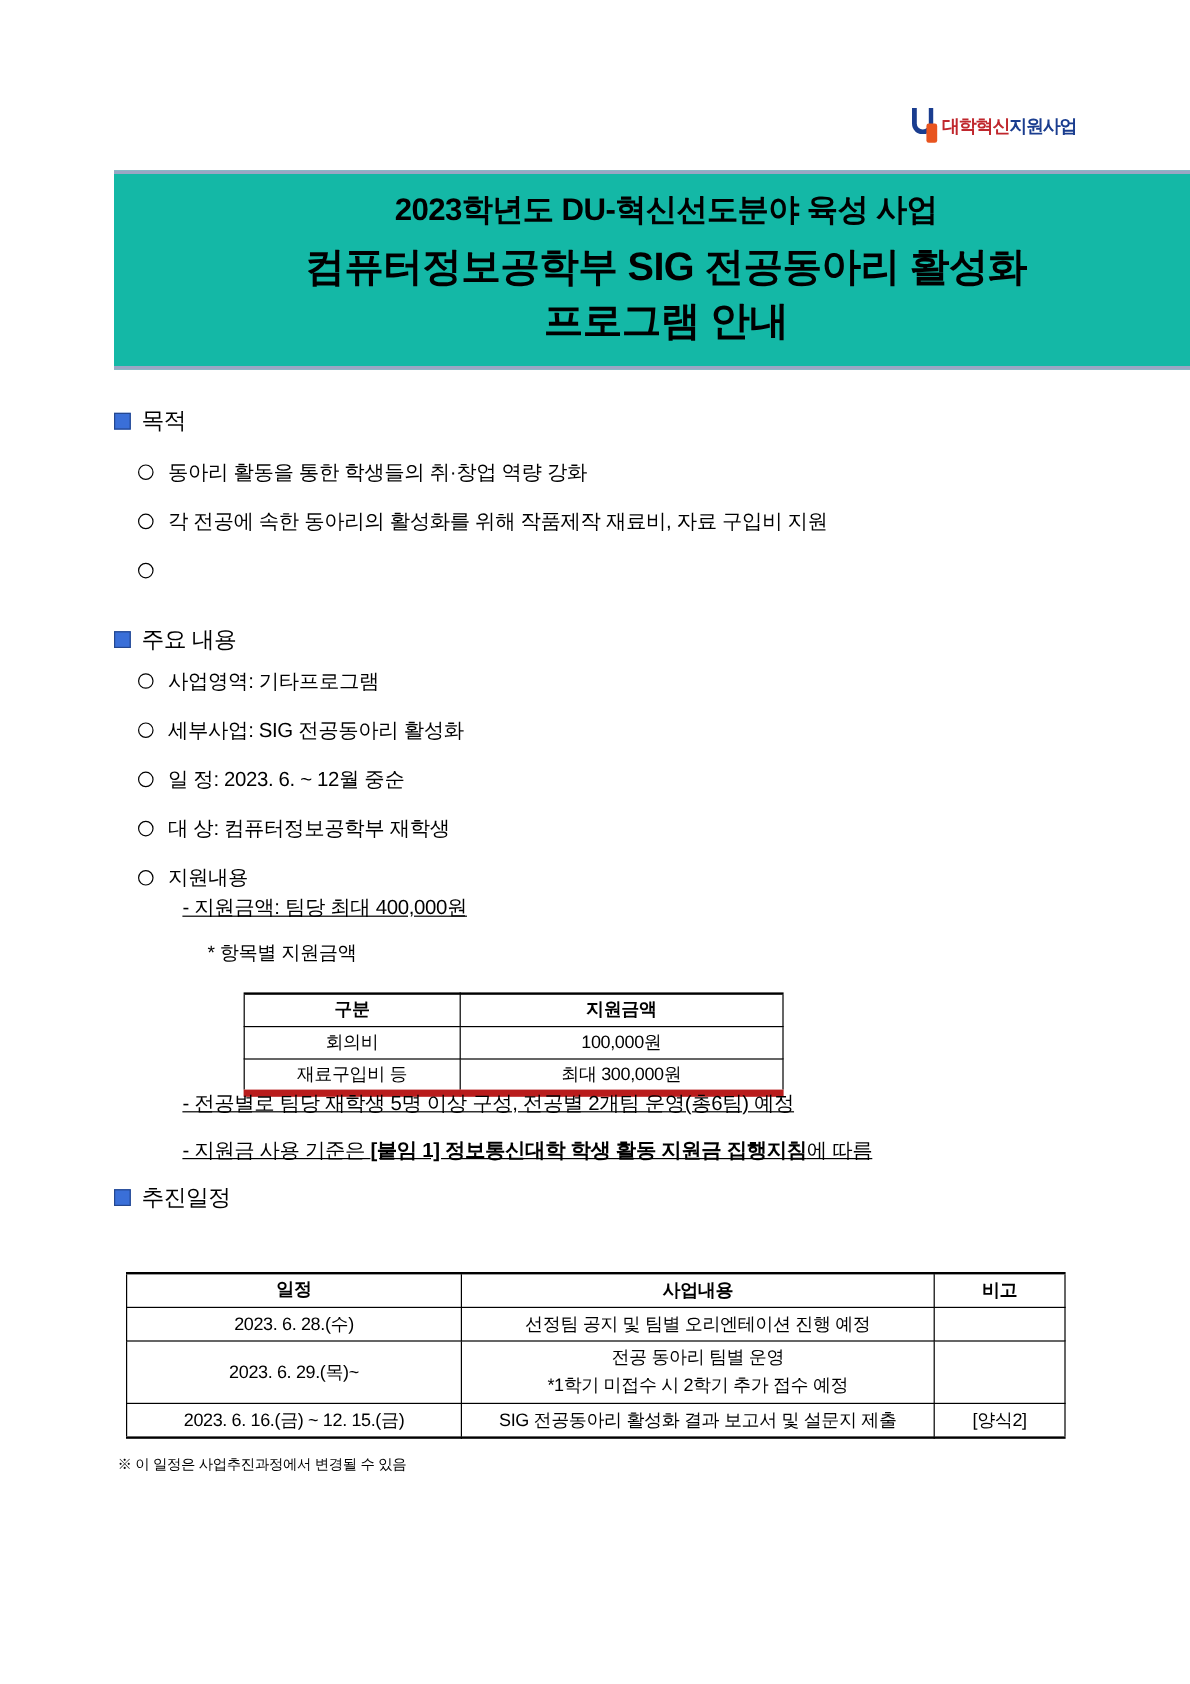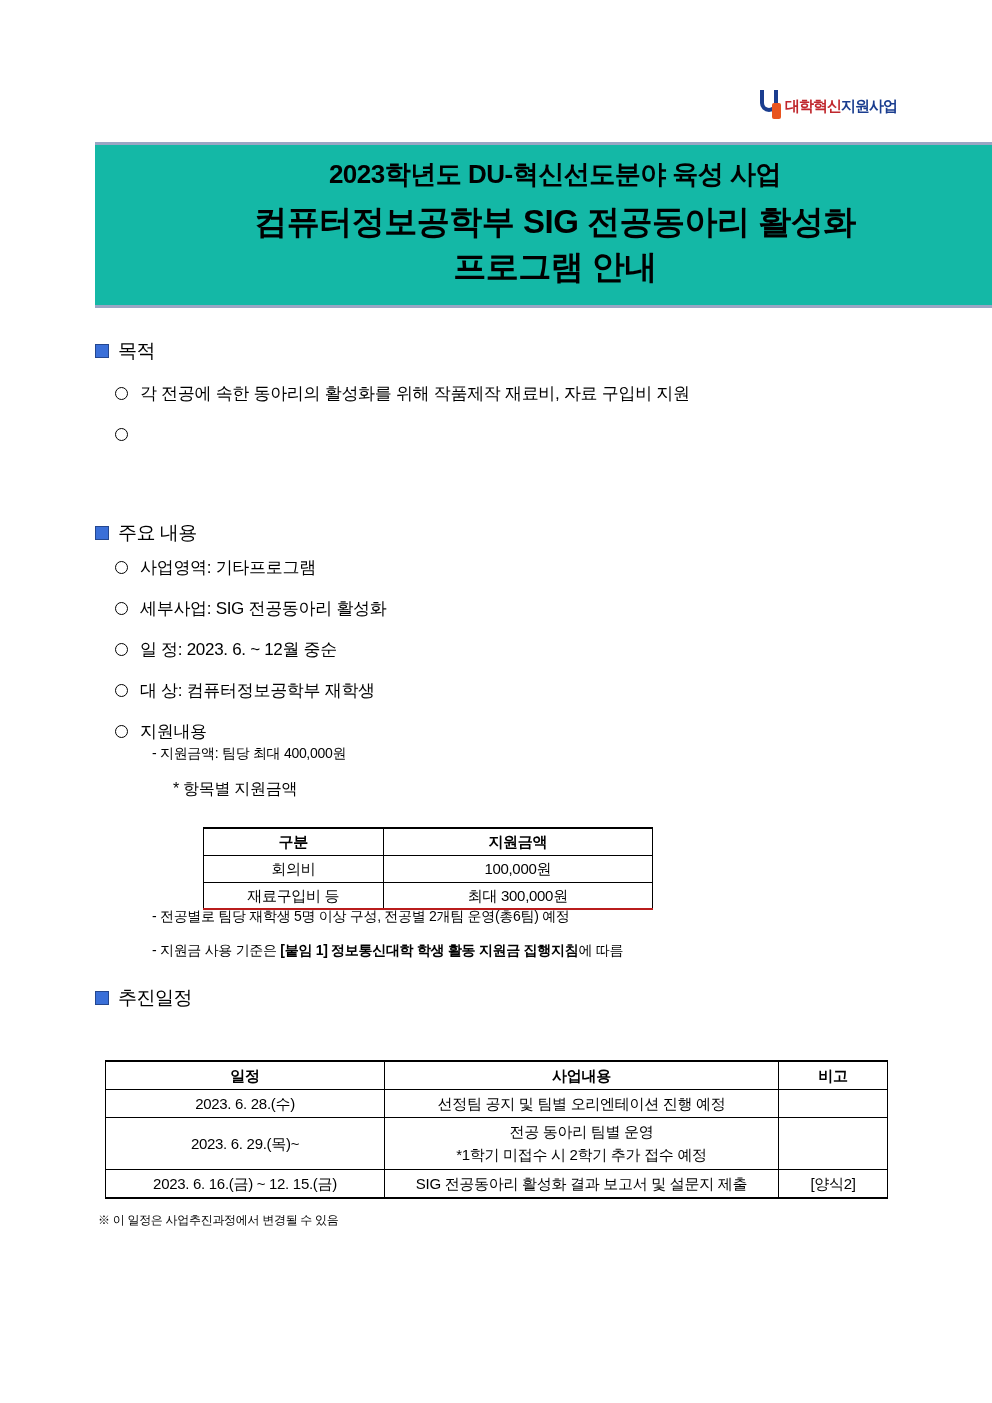--- a/index.html
+++ b/index.html
@@ -129,24 +129,25 @@
     flex: none;
     width: 13px;
     height: 13px;
     border: 1.6px solid #000;
     border-radius: 50%;
     margin-right: 12px;
     margin-top: 5px;
     box-sizing: border-box;
   }
   .dash-item {
-    font-size: 14px;
+    font-size: 17px;
     letter-spacing: -0.3px;
     padding-left: 57px;
     margin-bottom: 16px;
+    text-decoration: underline;
   }
   .star-item {
     font-size: 16px;
     letter-spacing: -0.3px;
     padding-left: 78px;
     margin-bottom: 12px;
   }
 
   
   #sec-purpose { position: absolute; left: 95px; top: 338px; }
@@ -173,26 +174,26 @@
   }
   table th, table td {
     border: 1px solid #000;
     text-align: center;
     padding: 2px 4px;
     line-height: 1.45;
   }
   #fund-table table th,
   #fund-table table td { height: 21px; }
   #fund-table table th { font-weight: bold; }
-  #fund-table table { border-top: 2px solid #000; border-bottom: 2px solid #b91c1c; }
+  #fund-table table { border-top: 2px solid #000; border-bottom: 6px solid #b91c1c; }
 
   #schedule-table table { border-top: 2px solid #000; border-bottom: 2px solid #000; }
   #schedule-table th { font-weight: bold; height: 23px; }
   #schedule-table td { height: 23px; }
-  #schedule-table .col-date { width: 270px; }
+  #schedule-table .col-date { width: 270px; font-family: Liberation Serif, serif; }
   #schedule-table .col-remark { width: 100px; text-align: center; }
   #schedule-table .two-line { line-height: 1.5; padding: 3px 4px; }
   .bold { font-weight: bold; }
 </style>
 </head>
 <body>
 
 <div class="page">
 
   <div class="logo-row">
@@ -211,20 +212,24 @@
     <div class="title-line3">프로그램 안내</div>
   </div>
 
   <div class="section-head" id="sec-purpose">
     <span class="sq"></span>
     <span>목적</span>
   </div>
   <ul class="bullet-list" id="purpose-list">
     <li>
       <span class="circ"></span>
+      <span>동아리 활동을 통한 학생들의 취·창업 역량 강화</span>
+    </li>
+    <li>
+      <span class="circ"></span>
       <span>각 전공에 속한 동아리의 활성화를 위해 작품제작 재료비, 자료 구입비 지원</span>
     </li>
     <li>
       <span class="circ"></span>
     </li>
   </ul>
 
   <div class="section-head" id="sec-main">
     <span class="sq"></span>
     <span>주요 내용</span>

